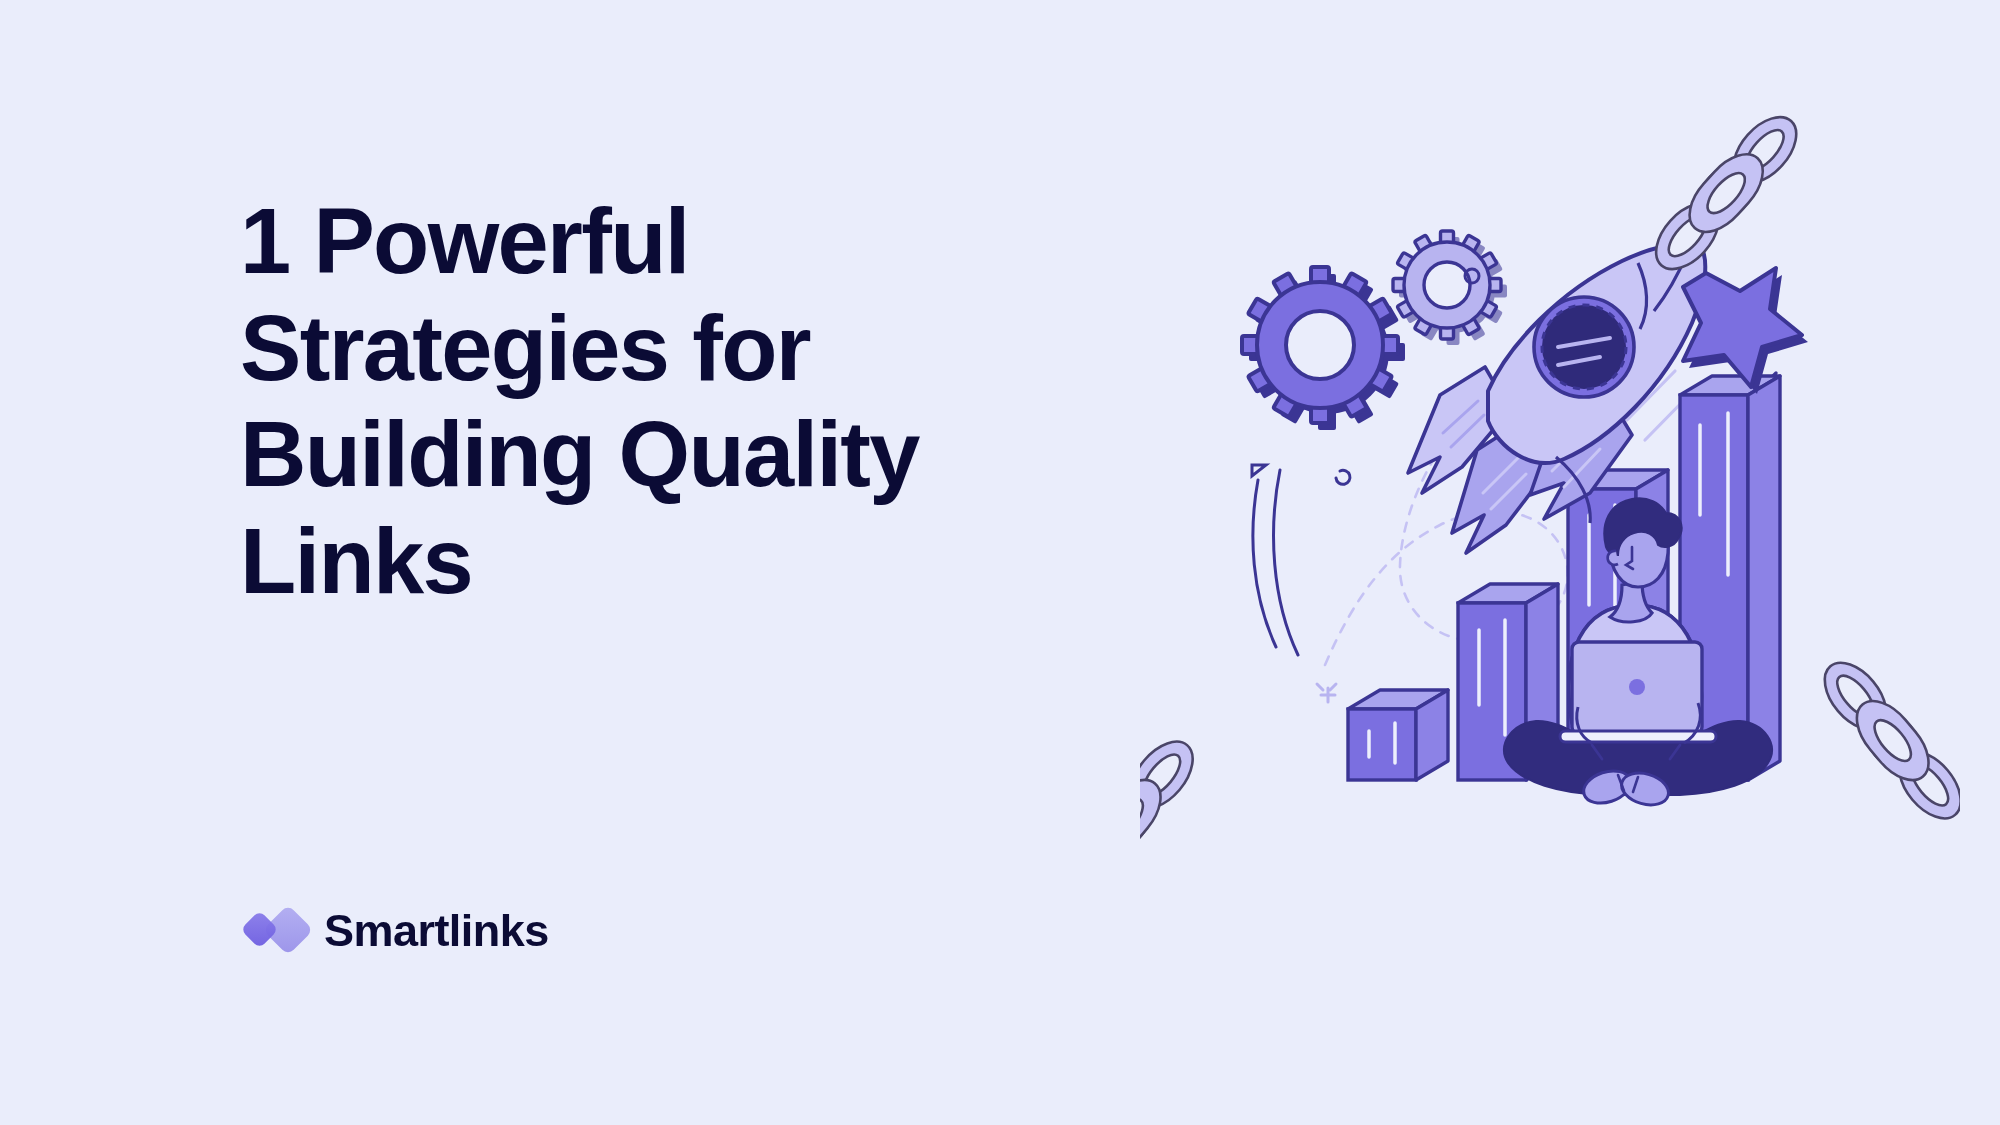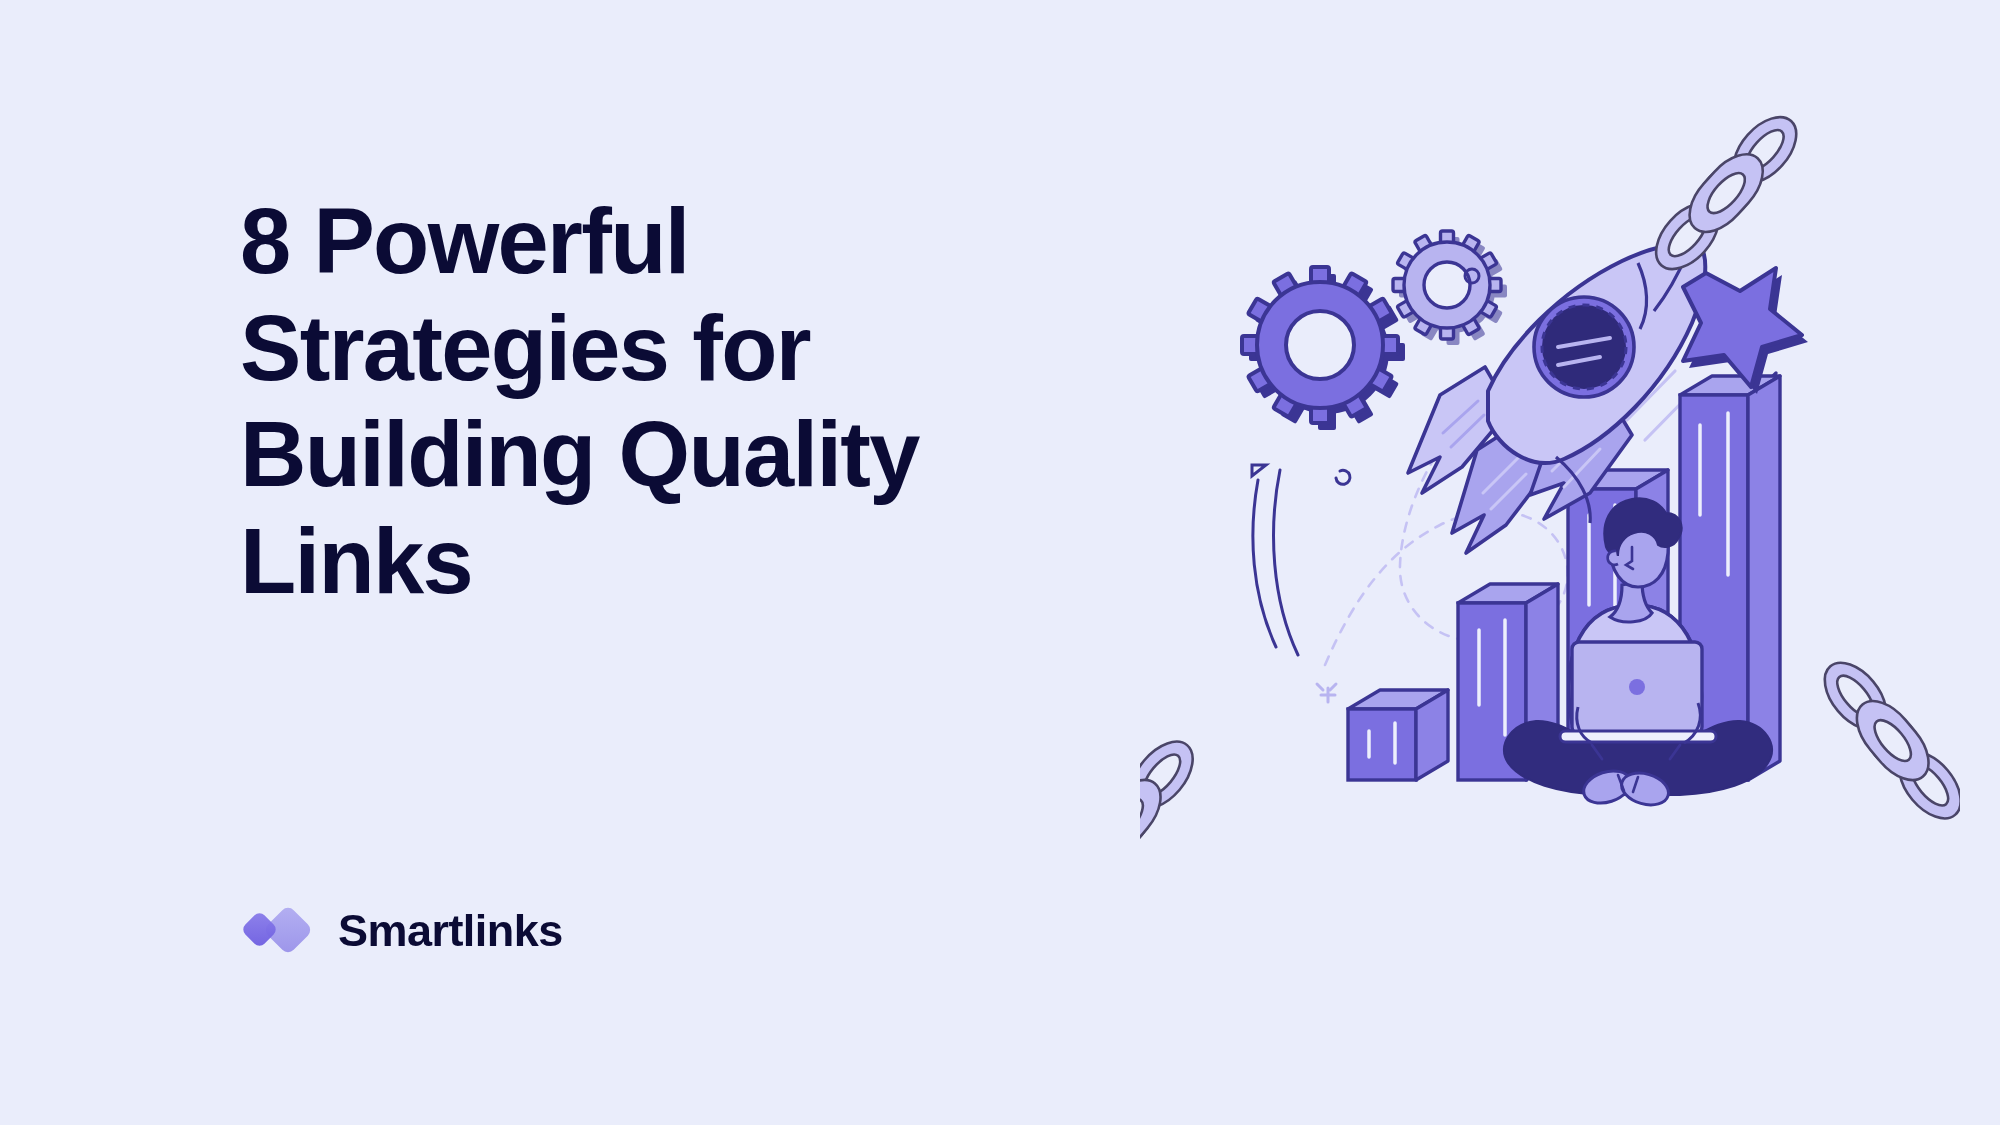--- a/index.html
+++ b/index.html
@@ -47,21 +47,21 @@
     -webkit-font-smoothing: antialiased;
   }
 
   
   .logo-lockup {
     position: absolute;
     left: 0px;
     top: 900px;
     display: flex;
     align-items: center;
-    gap: 22px;
+    gap: 8px;
   }
   .logo-mark {
     width: 76px;
     height: 60px;
     display: block;
     flex: 0 0 auto;
   }
   .logo-word {
     font-family: "Liberation Sans", sans-serif;
     font-weight: 700;
@@ -86,21 +86,21 @@
     height: 100%;
   }
 </style>
 </head>
 <body>
 
 <div class="banner" style="background: rgb(234, 237, 251);">
 
   <div class="left-col">
 
-    <h1 class="headline">8 Powerful Strategies for Building Quality Links</h1>
+    <h1 class="headline">1 Powerful Strategies for Building Quality Links</h1>
 
     <div class="logo-lockup">
       <svg class="logo-mark" viewBox="0 0 76 60">
         <defs>
           <linearGradient id="dlg" x1="0" y1="0" x2="1" y2="1">
             <stop offset="0%" stop-color="#B4B0F2"></stop>
             <stop offset="100%" stop-color="#9C95EA"></stop>
           </linearGradient>
           <linearGradient id="dsm" x1="0" y1="0" x2="1" y2="1">
             <stop offset="0%" stop-color="#8A7DEA"></stop>

